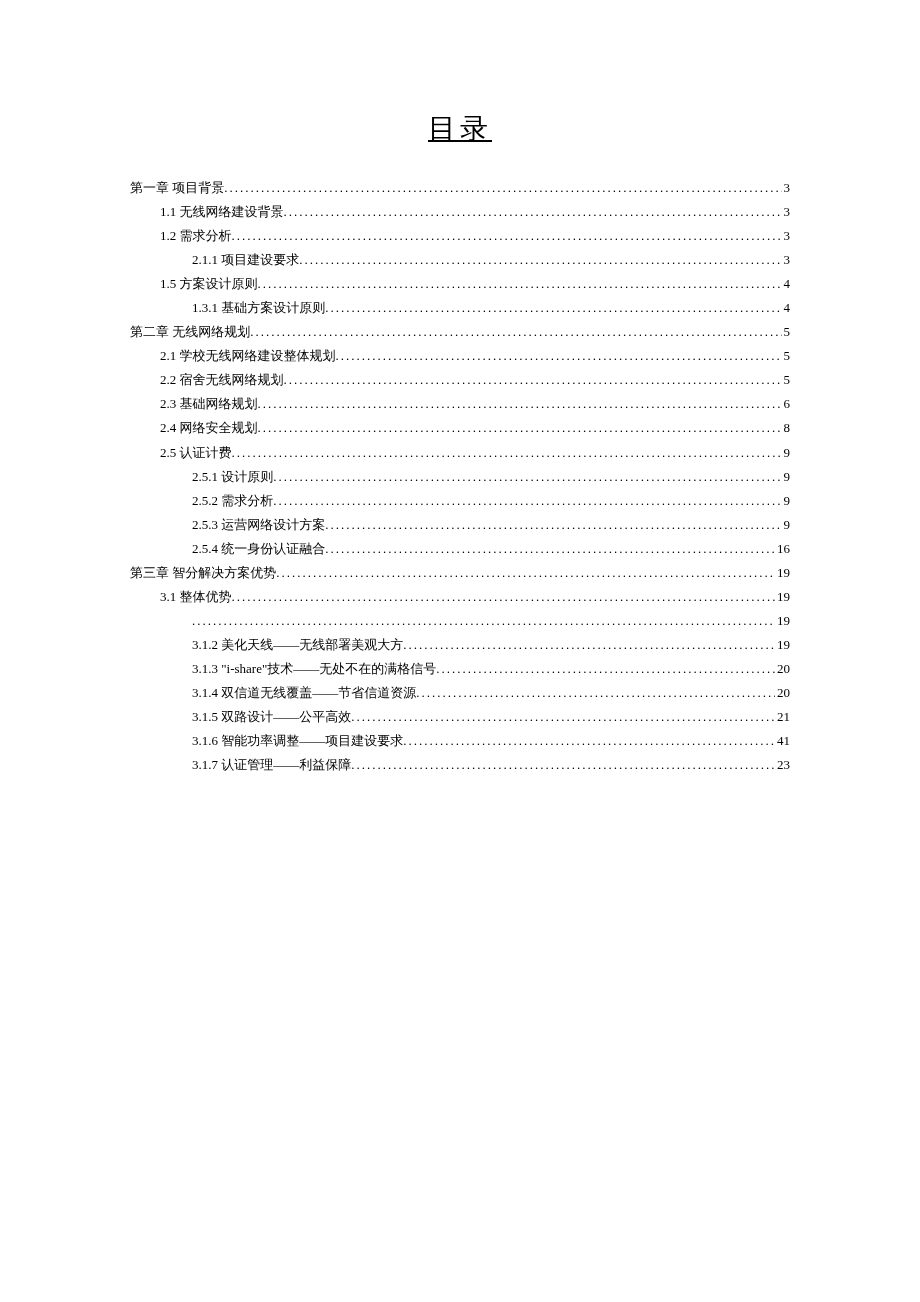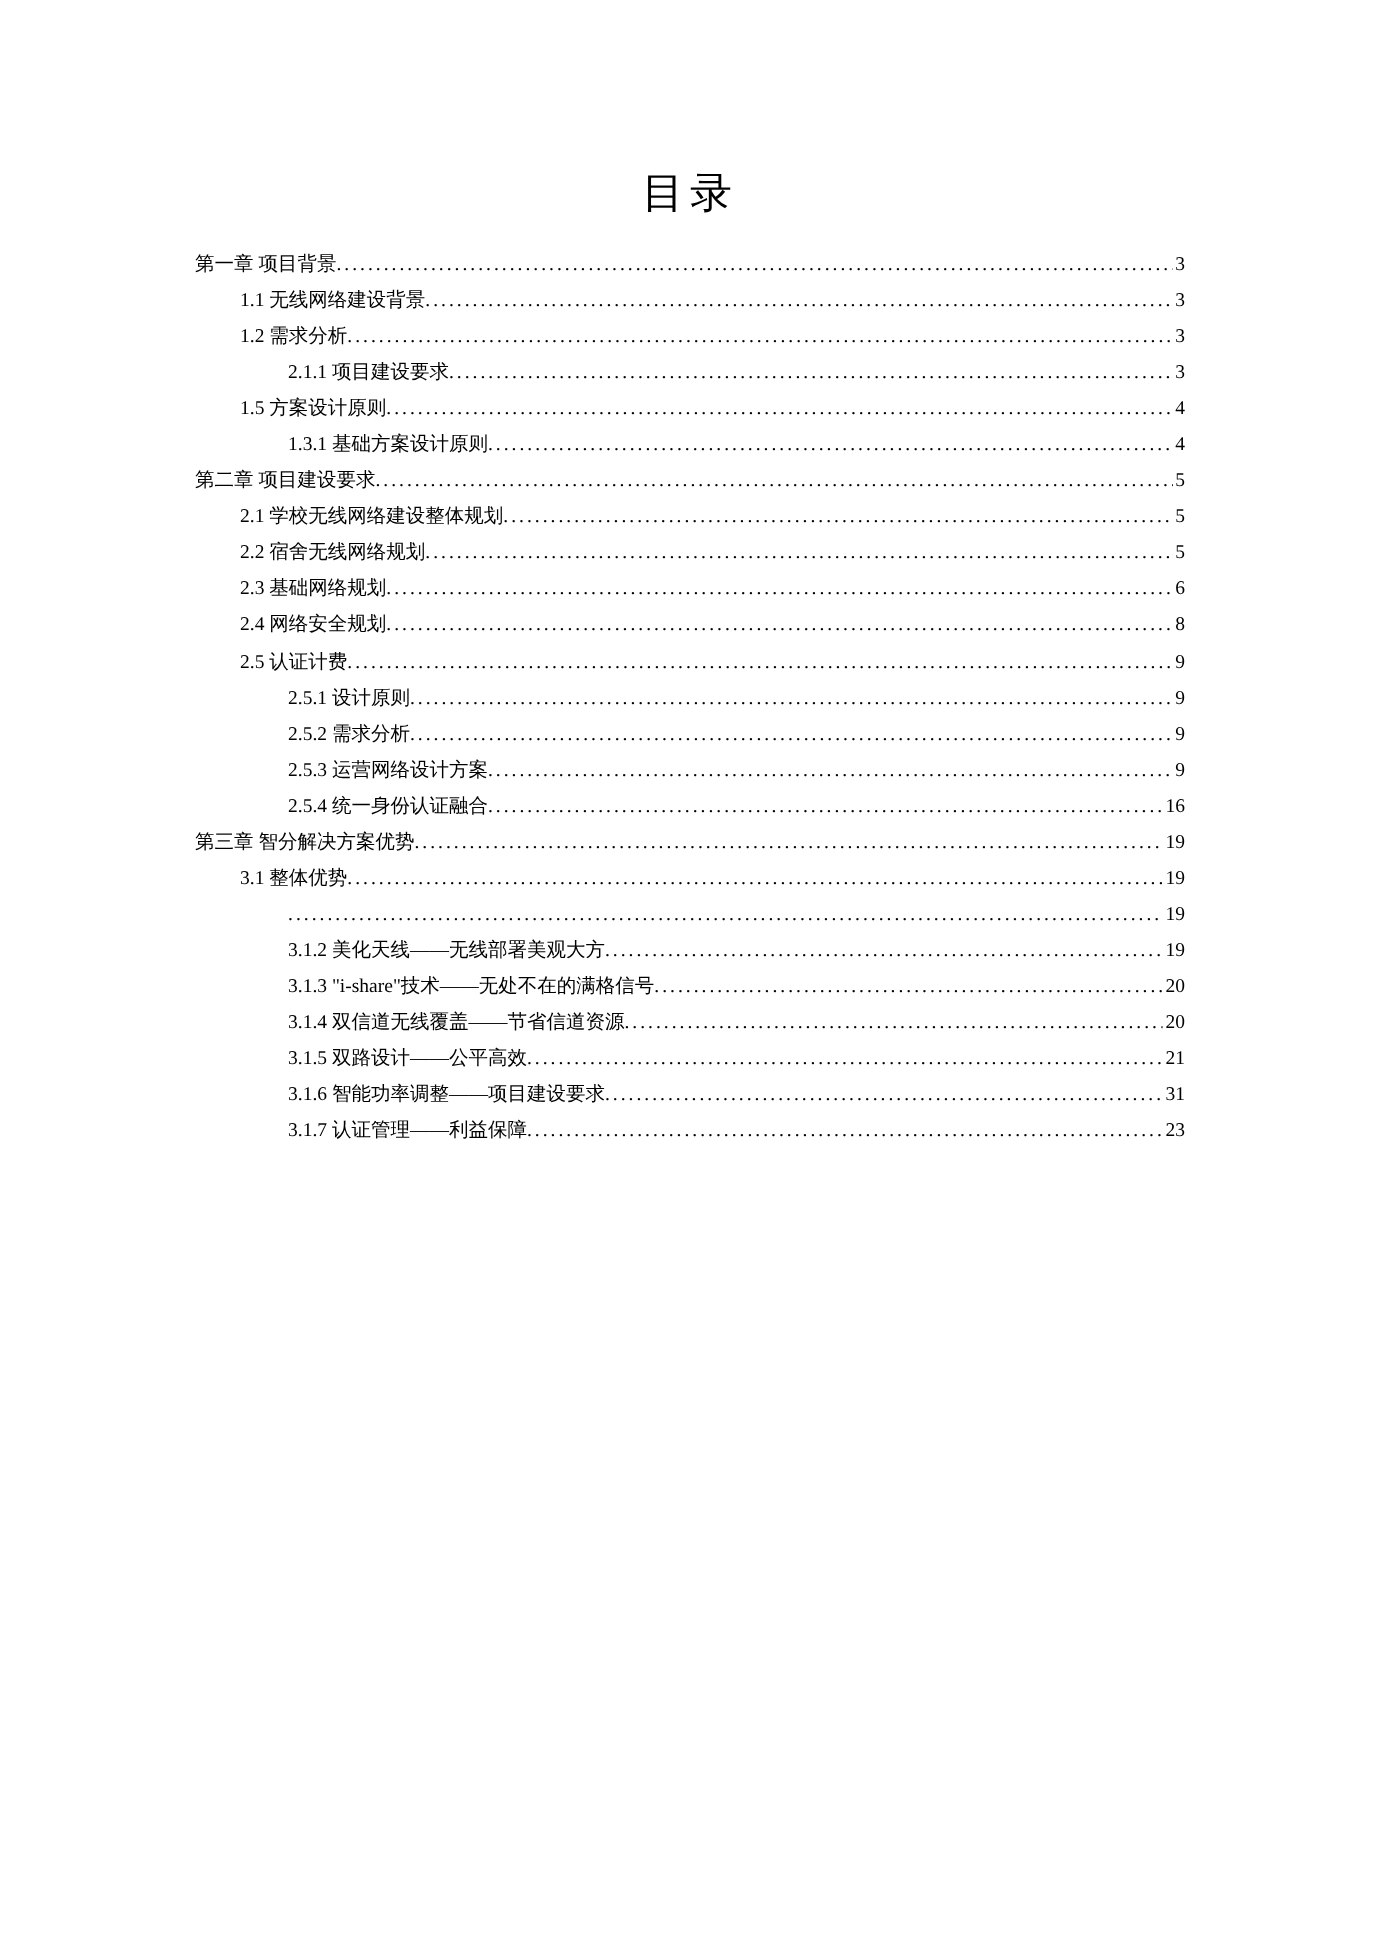--- a/index.html
+++ b/index.html
@@ -11,22 +11,23 @@
       width: 920px;
       height: 1302px;
       background: #ffffff;
       font-family: "SimSun", "宋体", serif;
       padding: 110px 130px 0 130px;
     }
     .title {
       text-align: center;
       font-size: 28px;
       font-weight: normal;
-      margin-bottom: 16px;
+      margin-bottom: 28px;
       letter-spacing: 4px;
+      text-decoration: underline;
     }
     .toc-line {
       display: flex;
       align-items: flex-start;
       font-size: 13px;
       line-height: 1.85;
       white-space: nowrap;
       overflow: hidden;
     }
     .toc-label {
@@ -79,21 +80,21 @@
       <span class="toc-label">1.5 方案设计原则</span>
       <span class="toc-dots"></span>
       <span class="toc-page">4</span>
     </div>
     <div class="toc-line level-2">
       <span class="toc-label">1.3.1 基础方案设计原则</span>
       <span class="toc-dots"></span>
       <span class="toc-page">4</span>
     </div>
     <div class="toc-line level-0">
-      <span class="toc-label">第二章 项目建设要求</span>
+      <span class="toc-label">第二章 无线网络规划</span>
       <span class="toc-dots"></span>
       <span class="toc-page">5</span>
     </div>
     <div class="toc-line level-1">
       <span class="toc-label">2.1 学校无线网络建设整体规划</span>
       <span class="toc-dots"></span>
       <span class="toc-page">5</span>
     </div>
     <div class="toc-line level-1">
       <span class="toc-label">2.2 宿舍无线网络规划</span>
@@ -165,20 +166,20 @@
       <span class="toc-page">20</span>
     </div>
     <div class="toc-line level-2">
       <span class="toc-label">3.1.5 双路设计——公平高效</span>
       <span class="toc-dots"></span>
       <span class="toc-page">21</span>
     </div>
     <div class="toc-line level-2">
       <span class="toc-label">3.1.6 智能功率调整——项目建设要求</span>
       <span class="toc-dots"></span>
-      <span class="toc-page">31</span>
+      <span class="toc-page">41</span>
     </div>
     <div class="toc-line level-2">
       <span class="toc-label">3.1.7 认证管理——利益保障</span>
       <span class="toc-dots"></span>
       <span class="toc-page">23</span>
     </div>
   </div>
 
 </body></html>

